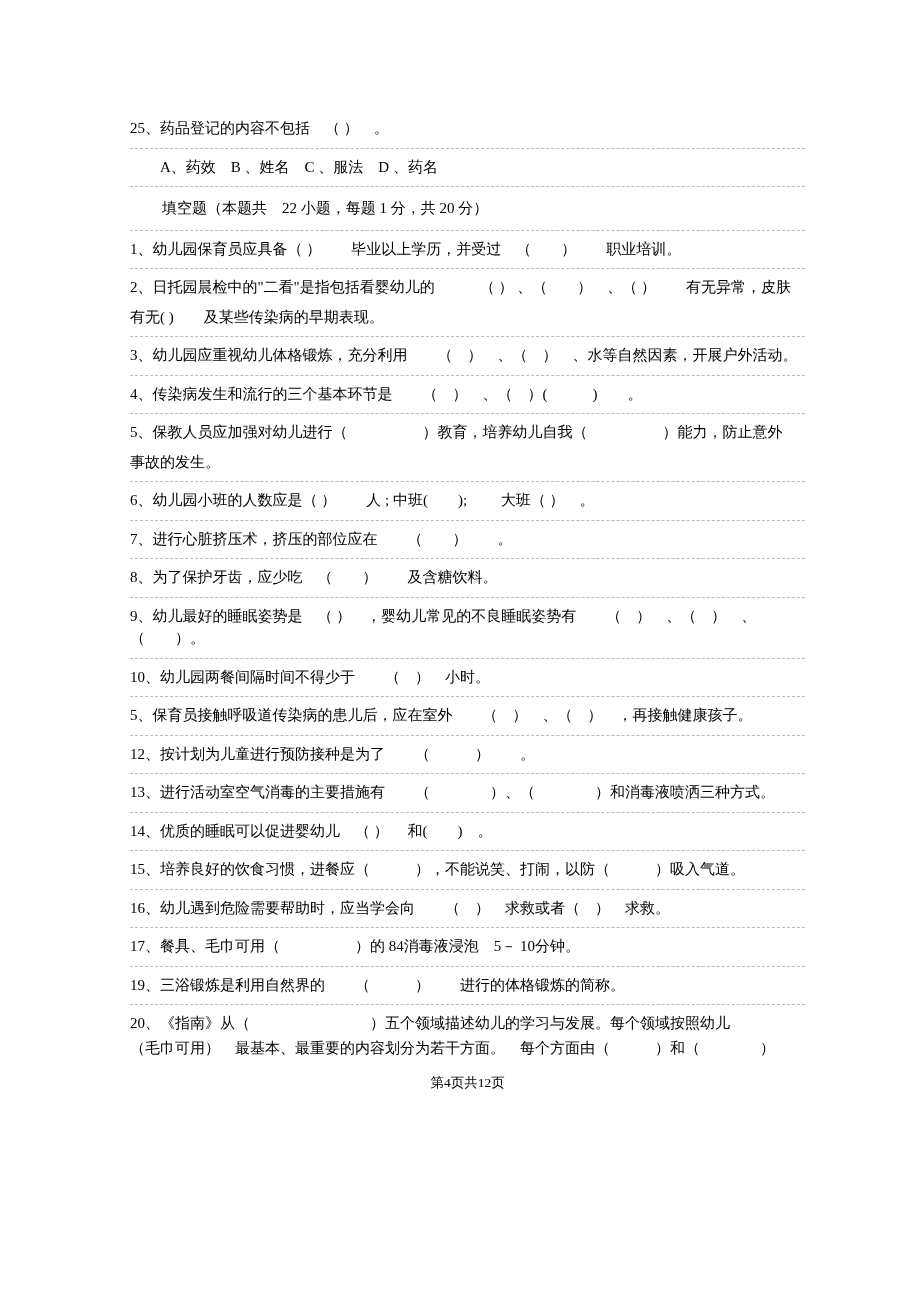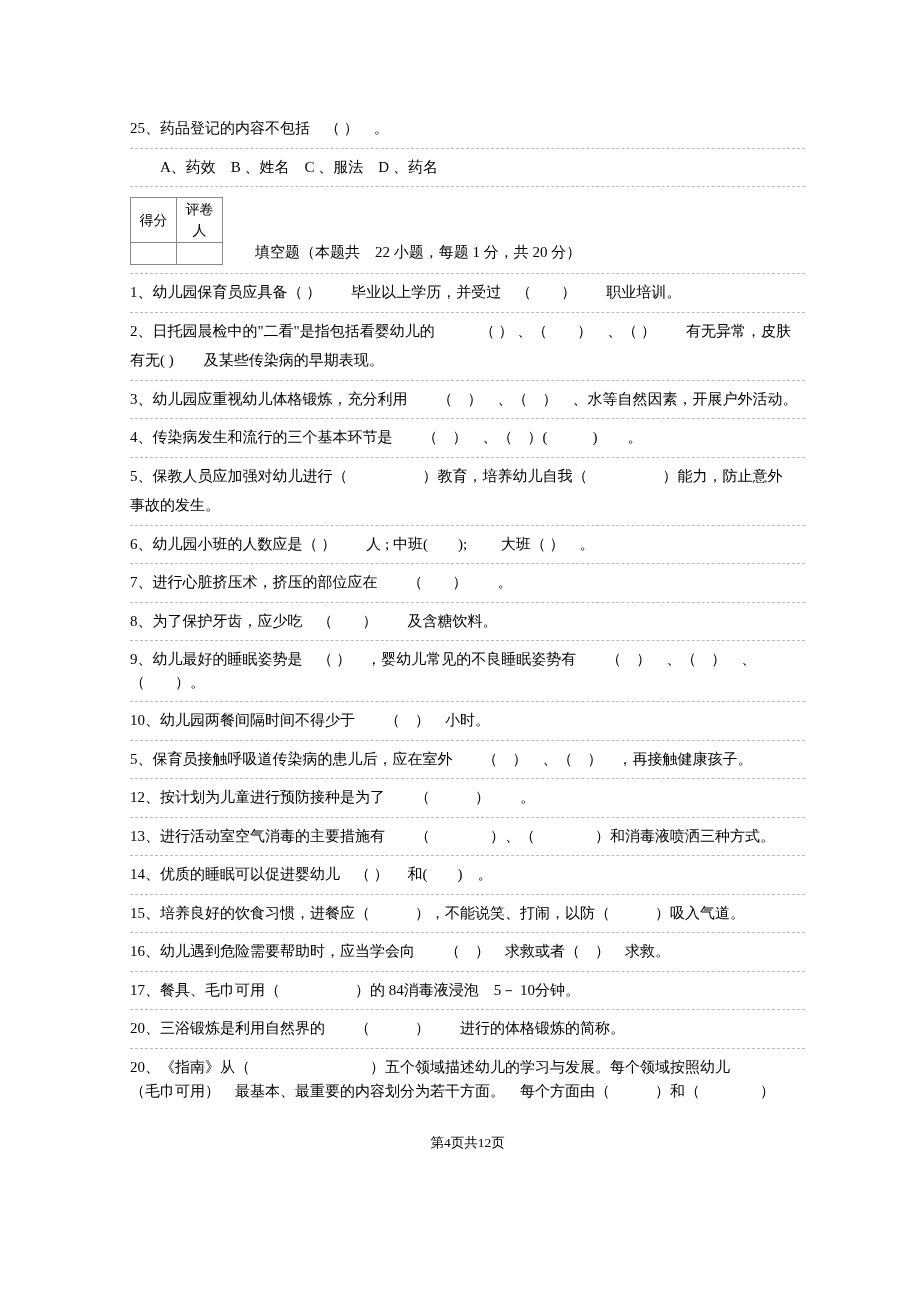--- a/index.html
+++ b/index.html
@@ -40,46 +40,34 @@
     vertical-align: middle;
     padding: 1px 3px;
   }
   .sec-title {
     margin-left: 32px;
     padding-bottom: 2px;
   }
   .footer {
     text-align: center;
     font-size: 13.5px;
-    margin-top: 30px;
+    margin-top: 14px;
   }
 </style>
 </head>
 <body>
 
 <div class="row">
   <span>25、药品登记的内容不包括　（ ）　。</span>
 </div>
 <div class="opts">
   <span>A、药效　B 、姓名　C 、服法　D 、药名</span>
 </div>
 
 <div class="score-sec">
-  <table class="score">
-    <tbody>
-        <tr>
-      <td>得分</td>
-      <td>评卷人</td>
-    </tr>
-    <tr>
-      <td></td>
-      <td></td>
-    </tr>
-  </tbody>
-    </table>
   <div class="sec-title">填空题（本题共　22 小题，每题 1 分，共 20 分）</div>
 </div>
 
 <div class="row"><span>1、幼儿园保育员应具备（ ）　　毕业以上学历，并受过　（　　）　　职业培训。</span></div>
 
 <div class="row" style="border-bottom:none;padding-bottom:0"><span>2、日托园晨检中的"二看"是指包括看婴幼儿的　　　（ ） 、（　　）　、（ ）　　有无异常，皮肤</span></div>
 <div class="row"><span>有无( )　　及某些传染病的早期表现。</span></div>
 
 <div class="row"><span>3、幼儿园应重视幼儿体格锻炼，充分利用　　（　）　、（　）　、水等自然因素，开展户外活动。</span></div>
 <div class="row"><span>4、传染病发生和流行的三个基本环节是　　（　）　、（　）(　　　)　　。</span></div>
@@ -92,18 +80,18 @@
 <div class="row"><span>8、为了保护牙齿，应少吃　（　　）　　及含糖饮料。</span></div>
 <div class="row"><span>9、幼儿最好的睡眠姿势是　（ ）　，婴幼儿常见的不良睡眠姿势有　　（　）　、（　）　、（　　）。</span></div>
 <div class="row"><span>10、幼儿园两餐间隔时间不得少于　　（　）　小时。</span></div>
 <div class="row"><span>5、保育员接触呼吸道传染病的患儿后，应在室外　　（　）　、（　）　，再接触健康孩子。</span></div>
 <div class="row"><span>12、按计划为儿童进行预防接种是为了　　（　　　）　　。</span></div>
 <div class="row"><span>13、进行活动室空气消毒的主要措施有　　（　　　　）、（　　　　）和消毒液喷洒三种方式。</span></div>
 <div class="row"><span>14、优质的睡眠可以促进婴幼儿　（ ）　 和(　　)　。</span></div>
 <div class="row"><span>15、培养良好的饮食习惯，进餐应（　　　），不能说笑、打闹，以防（　　　）吸入气道。</span></div>
 <div class="row"><span>16、幼儿遇到危险需要帮助时，应当学会向　　（　）　求救或者（　）　求救。</span></div>
 <div class="row"><span>17、餐具、毛巾可用（　　　　　）的 84消毒液浸泡　5－ 10分钟。</span></div>
-<div class="row"><span>20、三浴锻炼是利用自然界的　　（　　　）　　进行的体格锻炼的简称。</span></div>
+<div class="row"><span>19、三浴锻炼是利用自然界的　　（　　　）　　进行的体格锻炼的简称。</span></div>
 
 <div class="row" style="border-bottom:none;padding-bottom:0"><span>20、《指南》从（　　　　　　　　）五个领域描述幼儿的学习与发展。每个领域按照幼儿</span></div>
 <div style="padding:2px 0 0 0"><span>（毛巾可用）　最基本、最重要的内容划分为若干方面。　每个方面由（　　　）和（　　　　）</span></div>
 
 <div class="footer">第4页共12页</div>
 
 </body></html>

